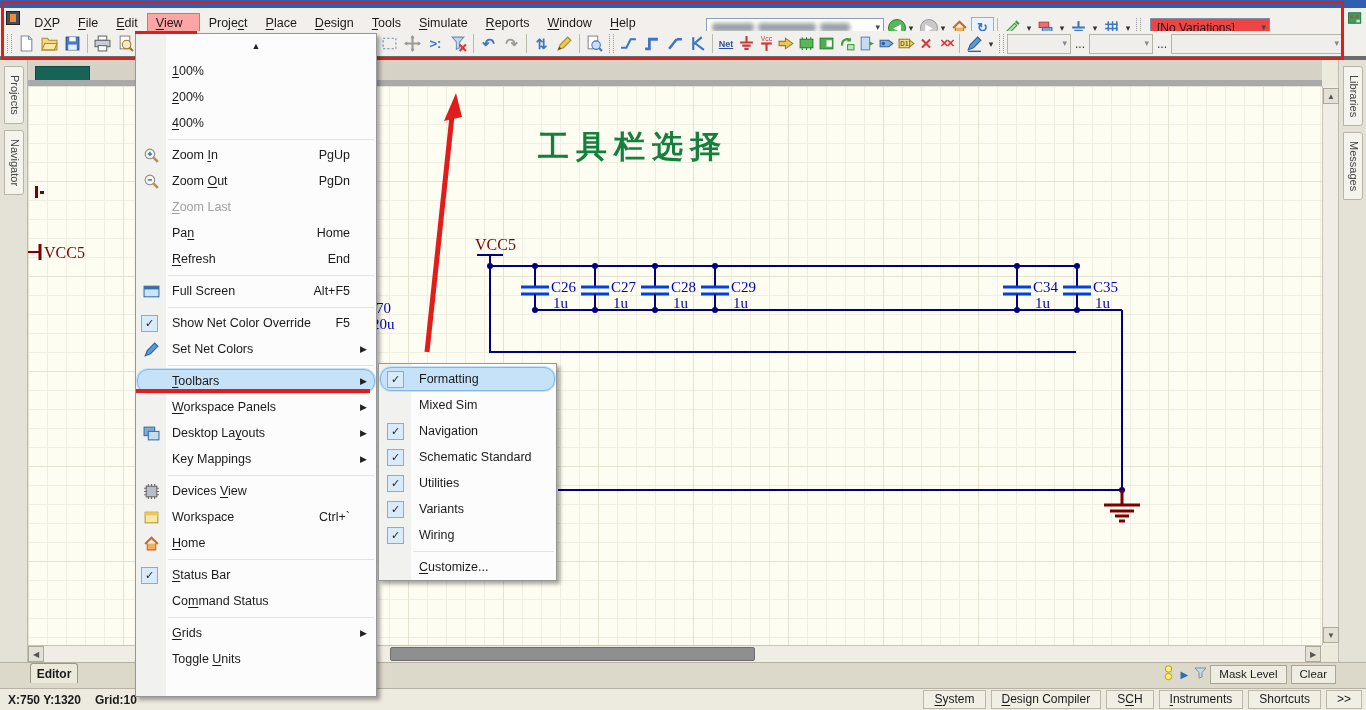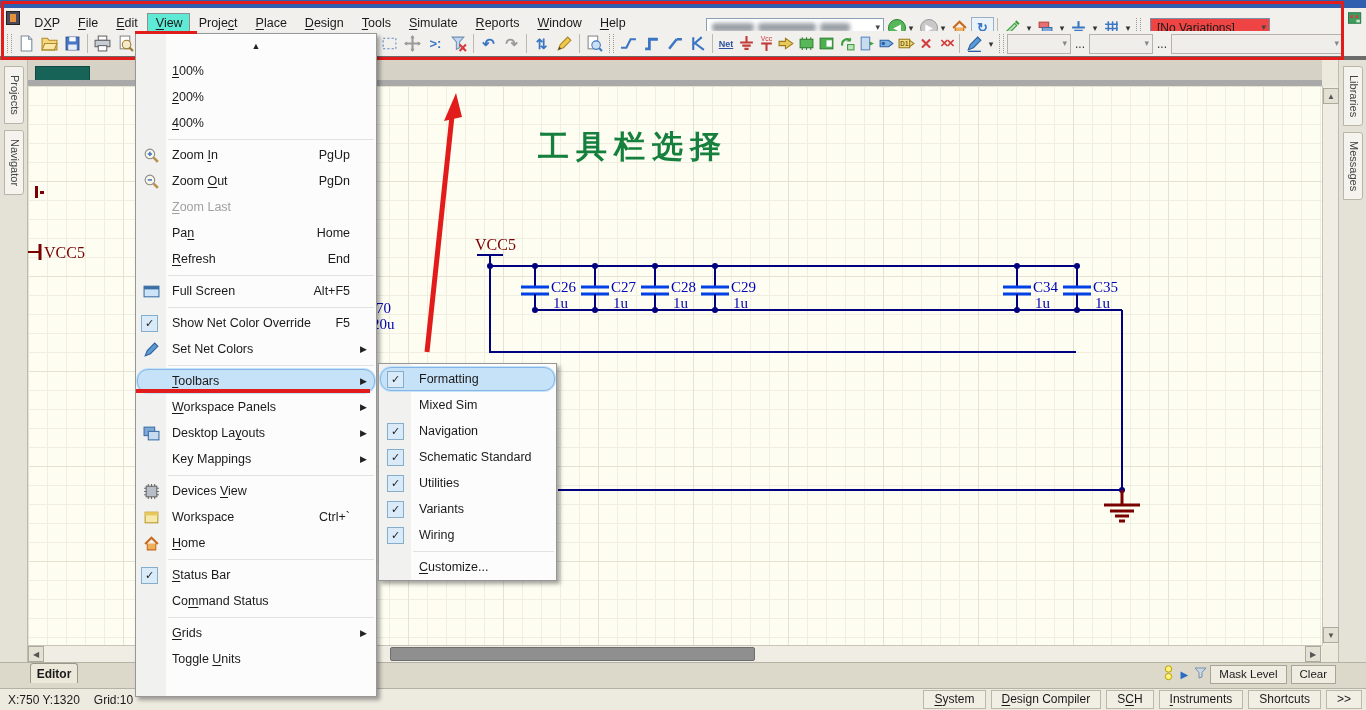--- a/index.html
+++ b/index.html
@@ -3,21 +3,21 @@
 <meta charset="utf-8">
 <style>
   * { margin:0; padding:0; box-sizing:border-box; }
   html,body { width:1366px; height:710px; overflow:hidden; }
   body { font-family:"Liberation Sans", sans-serif; background:#ECE9DD; position:relative; font-size:12px; color:#1a1a1a; }
 
   
   #titlebar { position:absolute; left:0; top:0; width:1366px; height:8px; background:#2F5FAE; }
   #topbar { position:absolute; left:0; top:8px; width:1366px; height:23px; background:#F2F0EC; }
   .menu-item { display:inline-block; padding:8px 9px 4px 9px; font-size:12.5px; cursor:default; }
-  .menu-item.active { border:1px solid #8E8F8F; background:#5eead4; padding:2px 6px 3px 8px; }
+  .menu-item.active { border:1px solid #8E8F8F; background:#fca5a5; padding:2px 16px 3px 8px; }
   #dxp-logo { display:inline-block; width:14px; height:14px; margin:3px 2px 0 6px; vertical-align:top; background:#4A4A5A; border:1px solid #222; position:relative; }
   #dxp-logo::after { content:""; position:absolute; left:3px; top:2px; width:6px; height:8px; background:#E8913C; }
 
   #toolbar2 { position:absolute; left:0; top:31px; width:1366px; height:29px; background:#F2F0EC; border-bottom:4px solid #6B6B6B; display:flex; align-items:center; padding-left:4px; }
   .ticon { width:23px; height:22px; display:inline-flex; align-items:center; justify-content:center; font-size:13px; cursor:default; }
   .ticon.narrow { width:20px; }
   .tsep { width:1px; height:19px; background:#BDBAB0; margin:0 3px; flex:none; }
   .tgrip { width:5px; height:19px; border-left:1px dotted #999; border-right:1px dotted #999; margin:0 3px; flex:none; }
   .menu-spacer { width:241px; flex:none; }
   .glyph-blue { color:#3A76C4; font-weight:bold; }
@@ -65,21 +65,21 @@
   #hthumb { position:absolute; left:362px; top:1px; width:365px; height:14px; background:#8F8F8F; border:1px solid #6E6E6E; border-radius:2px; }
 
   
   #bottom-strip { position:absolute; left:0; top:662px; width:1366px; height:26px; background:#DCD8CA; border-top:1px solid #B5B2A5; }
   #editor-tab { position:absolute; left:30px; top:663px; width:48px; height:20px; background:#ECE9DB; border:1px solid #9A978A; border-bottom:none; border-radius:3px 3px 0 0; font-weight:bold; font-size:12px; text-align:center; padding-top:3px; }
   #mask-cluster { position:absolute; right:30px; top:664px; height:20px; display:flex; align-items:center; gap:4px; }
   .mask-btn { background:#EFECE2; border:1px solid #A8A496; border-radius:0; font-size:11.5px; padding:2px 8px 3px 8px; }
   .mini-ic { width:12px; display:inline-block; text-align:center; }
 
   #statusbar { position:absolute; left:0; top:688px; width:1366px; height:22px; background:#EDEAE0; border-top:1px solid #B5B2A5; display:flex; align-items:center; font-size:12px; }
-  #status-left { margin-left:8px; display:flex; gap:14px; }
+  #status-left { margin-left:8px; display:flex; gap:14px;font-weight:bold; }
   #status-right { margin-left:auto; margin-right:4px; display:flex; gap:5px; }
   .status-btn { border:1px solid #BBB7A9; background:#F1EEE4; padding:1px 10px 2px 10px; font-size:12px; }
 
   
   #viewmenu { position:absolute; left:135px; top:33px; width:242px; height:664px; background:linear-gradient(to right,#F1F1F0 0,#F1F1F0 30px,#FCFCFC 30px); border:1px solid #979797; box-shadow:3px 3px 4px rgba(0,0,0,.35); z-index:10; }
   .vm-scroll { height:24px; display:flex; align-items:center; justify-content:center; font-size:9px; color:#222; }
   .vm-row { height:26px; position:relative; display:flex; align-items:center; cursor:default; }
   .vm-label { margin-left:36px; font-size:12.5px; white-space:nowrap; }
   .vm-short { position:absolute; right:26px; font-size:12.5px; }
   .vm-sub { position:absolute; right:9px; font-size:9px; color:#222; }

